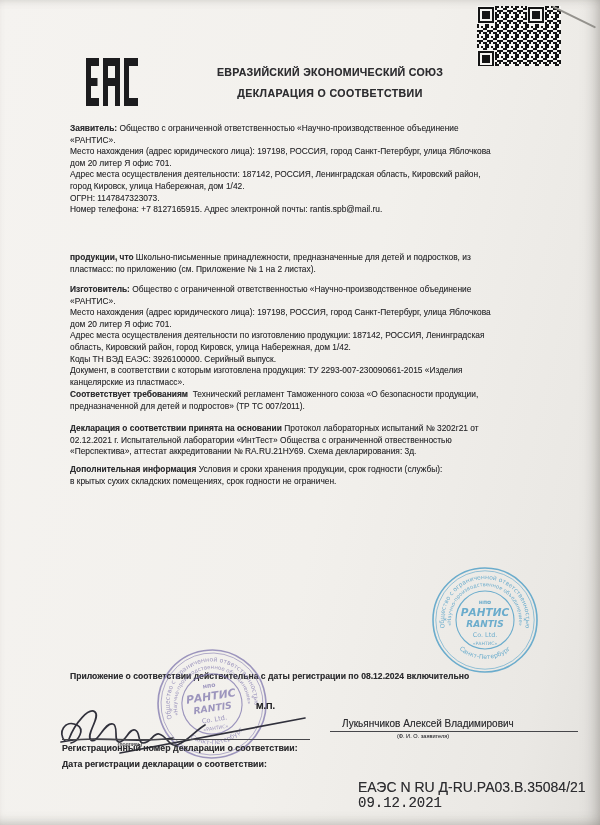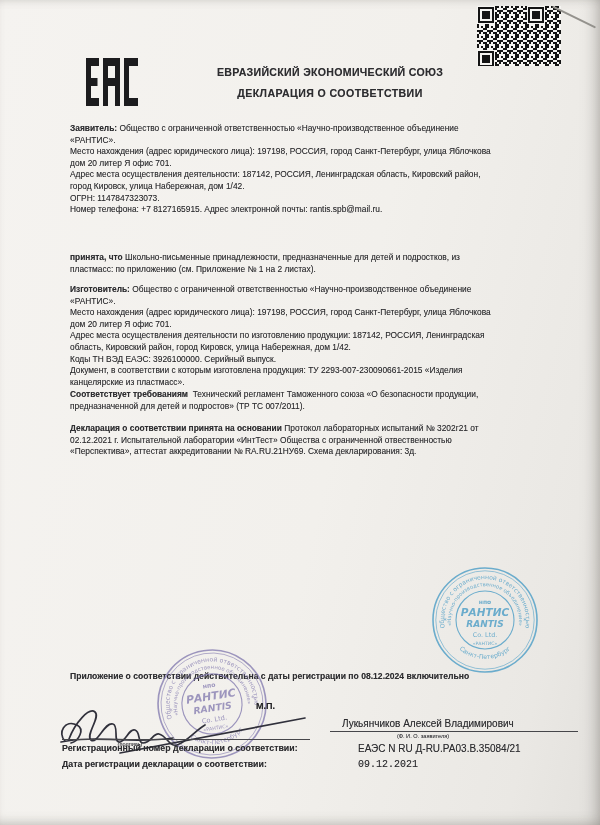--- a/index.html
+++ b/index.html
@@ -19,21 +19,21 @@
   .para b{font-weight:bold;}
   .validity{font-size:8.6px;font-weight:bold;}
   .sig-line{position:absolute;left:62px;top:739px;width:248px;border-top:1.1px solid #46464a;}
   .fio-line{position:absolute;left:330px;top:731px;width:248px;border-top:1.1px solid #46464a;}
   .caption{font-size:5.6px;color:#3a3a3e;}
   .cap-sign{top:741px;left:95px;width:70px;text-align:center;}
   .cap-fio{top:733px;left:358px;width:130px;text-align:center;}
   .signer-name{top:718px;left:342px;font-size:10px;}
   .mp{top:701px;left:228px;font-size:9px;font-weight:bold;color:#1f1f22;margin-left:28px;}
   .row-label{font-size:8.8px;font-weight:bold;}
-  .row-value{font-size:10px;}
+  .row-value{font-size:14px;margin-top:36px;}
   .reg-label{top:743px;left:62px;}
   .reg-value{top:743px;left:358px;}
   .date-label{top:759px;left:62px;}
   .date-value{top:759px;left:358px;font-family:Liberation Mono, monospace;}
   .qr{position:absolute;left:477px;top:6px;width:84px;height:60px;}
   .eac{position:absolute;left:86px;top:58px;width:52px;height:48px;}
   .artifact{position:absolute;left:550px;top:16px;width:48px;height:2.2px;background:#94928d;transform:rotate(26deg);border-radius:2px;}
   .stamp{position:absolute;font-family:"DejaVu Sans",sans-serif;}
   .stamp-teal{left:430px;top:565px;width:110px;height:110px;color:#4f9fc7;opacity:.82;}
   .stamp-violet{left:155px;top:647px;width:114px;height:114px;color:#7f76ad;opacity:.74;transform:rotate(-9deg);}
@@ -96,40 +96,42 @@
   <p class="para" style="top:115px"><b>Заявитель:</b><span> Общество с ограниченной ответственностью «Научно-производственное объединение
 «РАНТИС».
 Место нахождения (адрес юридического лица): 197198, РОССИЯ, город Санкт-Петербург, улица Яблочкова
 дом 20 литер Я офис 701.
 Адрес места осуществления деятельности: 187142, РОССИЯ, Ленинградская область, Кировский район,
 город Кировск, улица Набережная, дом 1/42.
 ОГРН: 1147847323073.
 Номер телефона: +7 8127165915. Адрес электронной почты: rantis.spb@mail.ru.</span></p>
 
 
-  <p class="para" style="top:244px"><b>принята, что</b><span> Школьно-письменные принадлежности, предназначенные для детей и подростков, из
+  <p class="para" style="top:244px"><b>продукции, что</b><span> Школьно-письменные принадлежности, предназначенные для детей и подростков, из
 пластмасс: по приложению (см. Приложение № 1 на 2 листах).</span></p>
 
   <p class="para" style="top:276px"><b>Изготовитель:</b><span> Общество с ограниченной ответственностью «Научно-производственное объединение
 «РАНТИС».
 Место нахождения (адрес юридического лица): 197198, РОССИЯ, город Санкт-Петербург, улица Яблочкова
 дом 20 литер Я офис 701.
 Адрес места осуществления деятельности по изготовлению продукции: 187142, РОССИЯ, Ленинградская
 область, Кировский район, город Кировск, улица Набережная, дом 1/42.
 Коды ТН ВЭД ЕАЭС: 3926100000. Серийный выпуск.
 Документ, в соответствии с которым изготовлена продукция: ТУ 2293-007-230090661-2015 «Изделия
 канцелярские из пластмасс».</span></p>
 
   <p class="para" style="top:381px"><b>Соответствует требованиям</b><span>  Технический регламент Таможенного союза «О безопасности продукции,
 предназначенной для детей и подростов» (ТР ТС 007/2011).</span></p>
 
   <p class="para" style="top:415px"><b>Декларация о соответствии принята на основании</b><span> Протокол лабораторных испытаний № 3202г21 от
 02.12.2021 г. Испытательной лаборатории «ИнтТест» Общества с ограниченной отвественностью
 «Перспектива», аттестат аккредитовании № RA.RU.21НУ69. Схема декларирования: 3д.</span></p>
 
+  <p class="para" style="top:456px"><b>Дополнительная информация</b><span> Условия и сроки хранения продукции, срок годности (службы):
+в крытых сухих складских помещениях, срок годности не ограничен.</span></p>
 
   <p class="para validity" style="top:663px"><b>Приложение о соответствии действительна</b><b> с даты регистрации по </b><b>08.12.2024</b><b> включительно</b></p>
 
   <svg class="stamp stamp-teal" viewBox="0 0 110 110">
     <defs>
       <path id="t-arc-top" d="M 21.4,78.5 A 41,41 0 1 1 88.6,78.5" fill="none"></path>
       <path id="t-arc-in" d="M 23,66.6 A 34,34 0 1 1 87,66.6" fill="none"></path>
       <path id="t-arc-bot" d="M 16,55 A 39,39 0 0 0 94,55" fill="none"></path>
     </defs>
     <g fill="none" stroke="currentColor">

